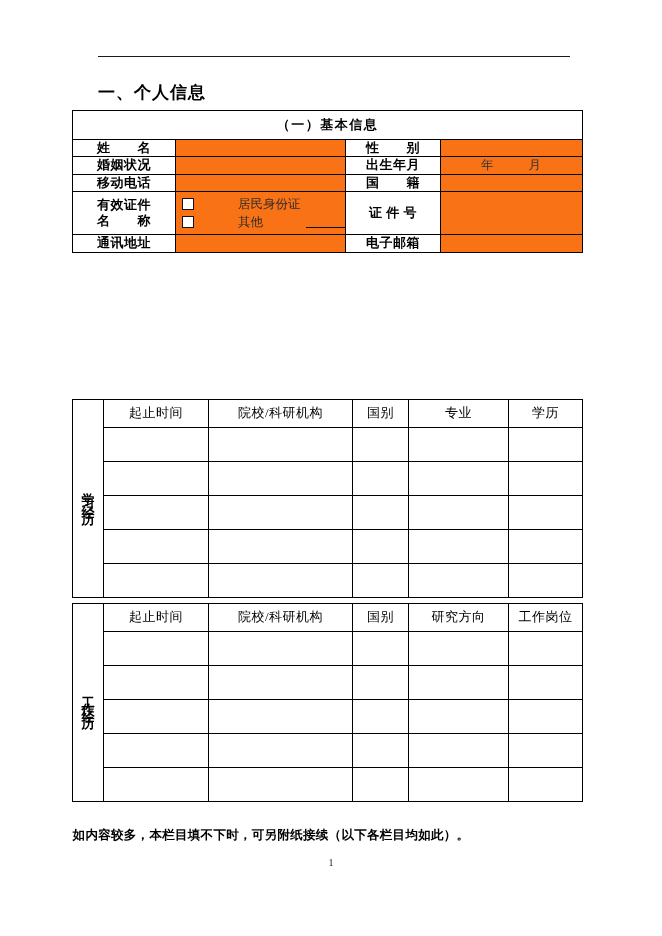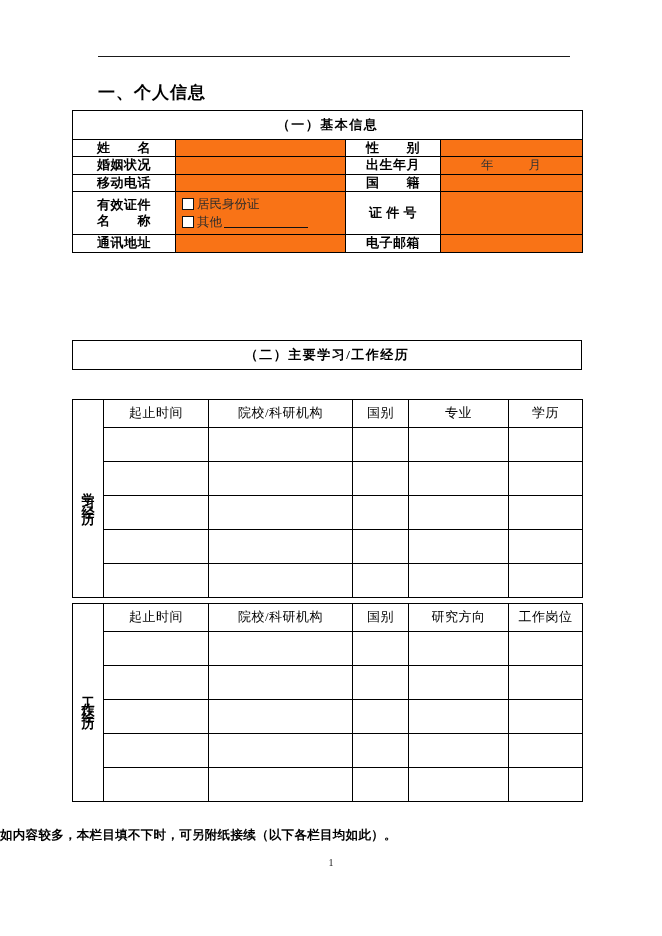--- a/index.html
+++ b/index.html
@@ -102,20 +102,21 @@
     text-align: left;
     padding: 3px 0 3px 6px;
     line-height: 1.45;
   }
   .cbox-row {
     display: flex;
     align-items: center;
     font-size: 12.5px;
     color: #2b2b2b;
     white-space: nowrap;
+    gap: 41px;
   }
   .cbox {
     display: inline-block;
     width: 10px;
     height: 10px;
     border: 1.2px solid #111111;
     margin-right: 3px;
     flex: 0 0 auto;
     background: #ffffff;
   }
@@ -166,21 +167,21 @@
     letter-spacing: 7px;
     line-height: 1;
   }
 
   
   .footer-note {
     position: absolute;
     left: 0;
     top: 827px;
     width: 542px;
-    text-align: left;
+    text-align: center;
     font-family: "Liberation Serif", "DejaVu Serif", serif;
     font-weight: bold;
     font-size: 12.5px;
     letter-spacing: 0.3px;
   }
   .page-number {
     position: absolute;
     left: 0;
     top: 857px;
     width: 662px;
@@ -260,23 +261,20 @@
         <td class="val-cell"></td>
         <td class="lbl">电子邮箱</td>
         <td class="val-cell"></td>
       </tr>
 
     </tbody>
   </table>
 
   <table class="tbl" id="exp-head-table">
     <tbody>
-      <tr>
-        <td class="sec-head">（二）主要学习/工作经历</td>
-      </tr>
     </tbody>
   </table>
 
   <table class="tbl" id="study-table">
     <colgroup>
       <col style="width:31px">
       <col style="width:105px">
       <col style="width:144px">
       <col style="width:56px">
       <col style="width:100px">

